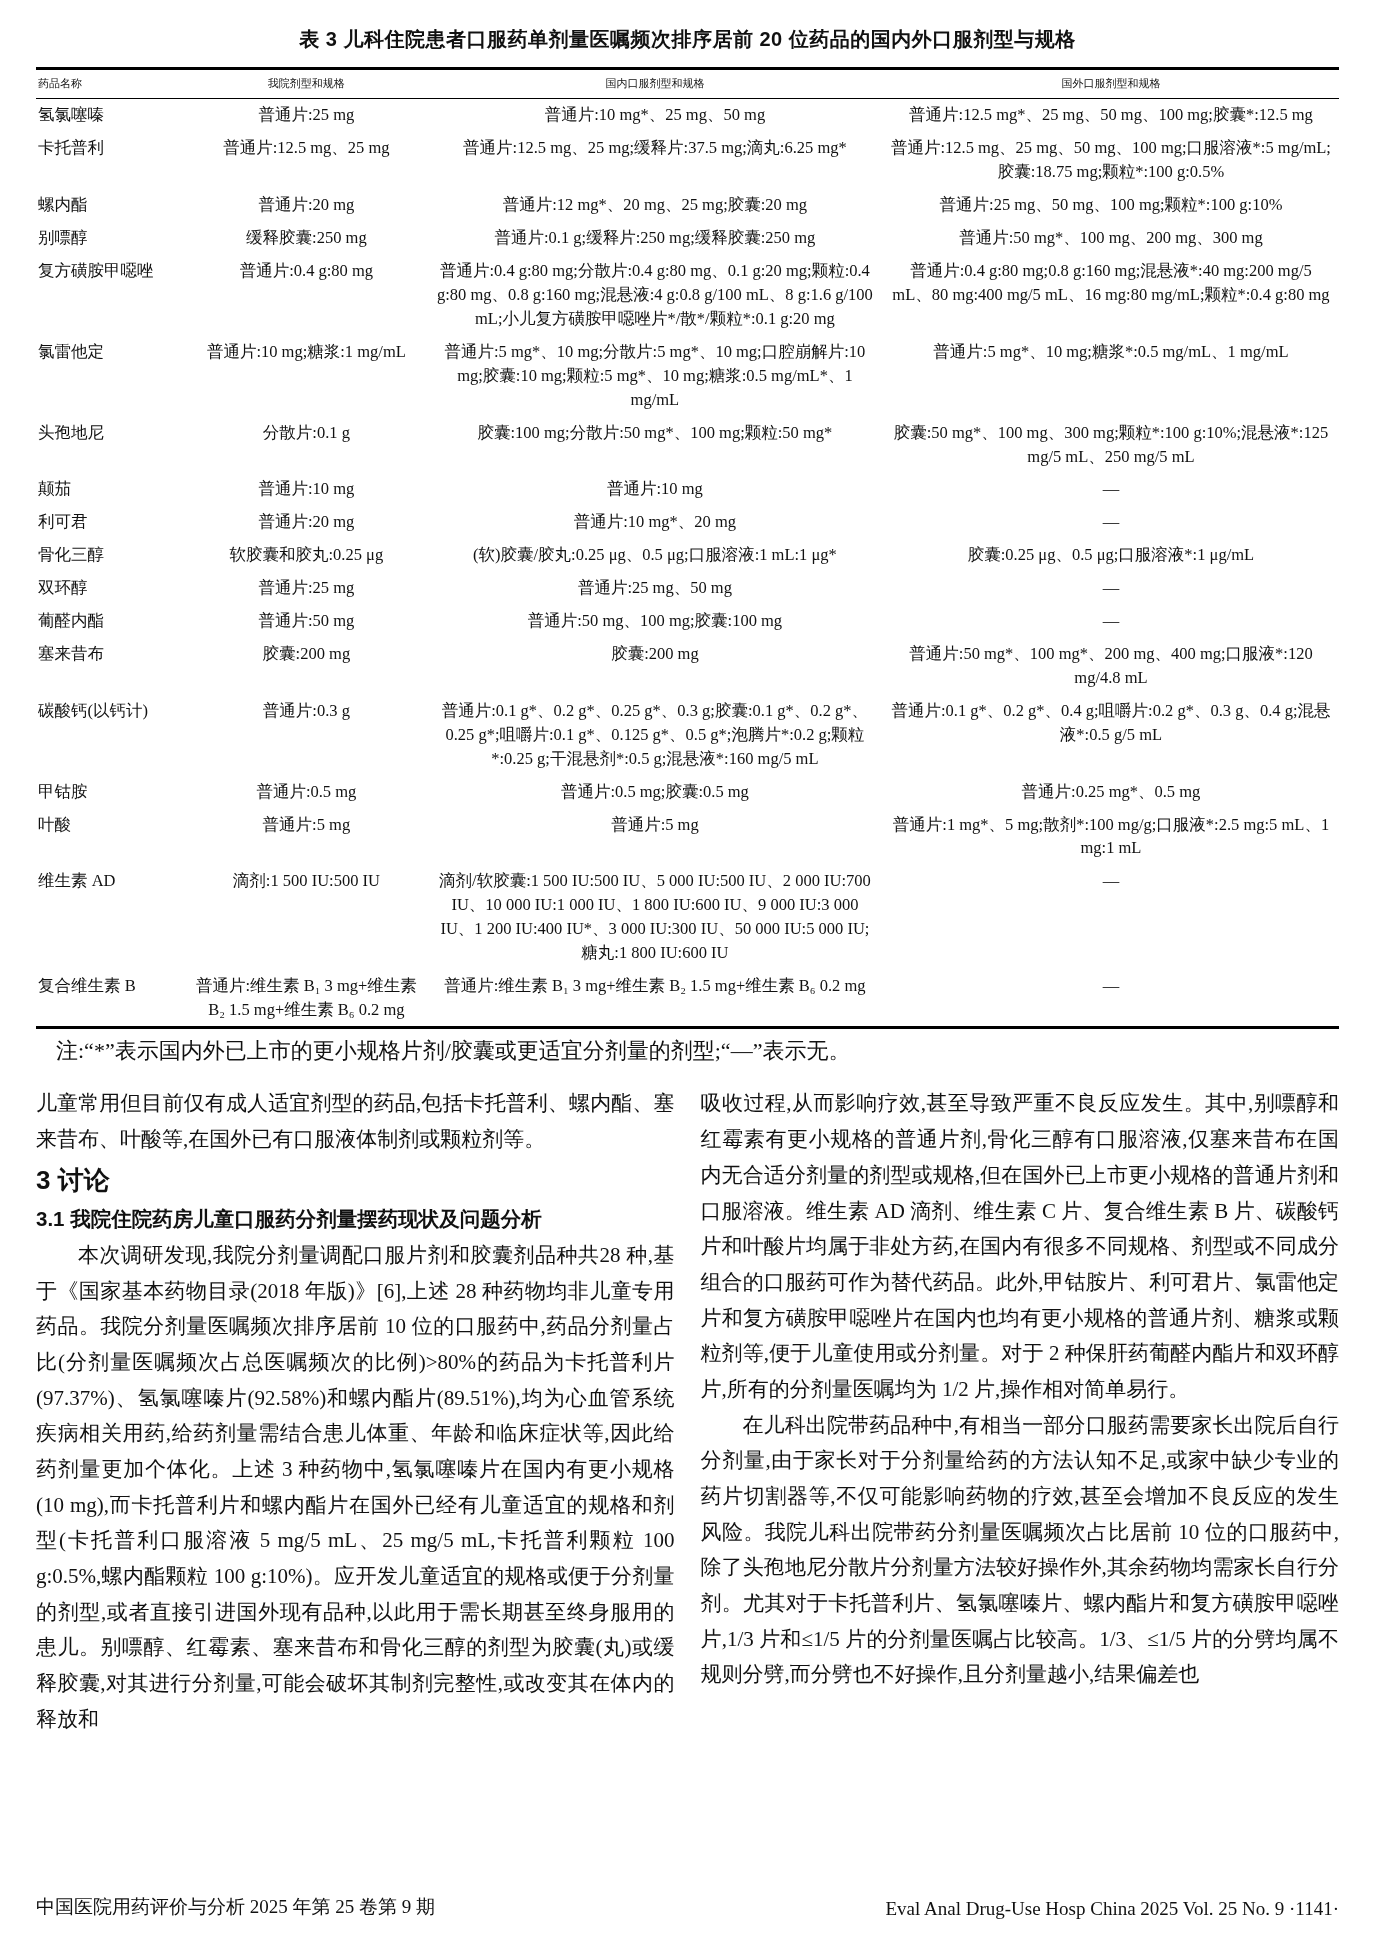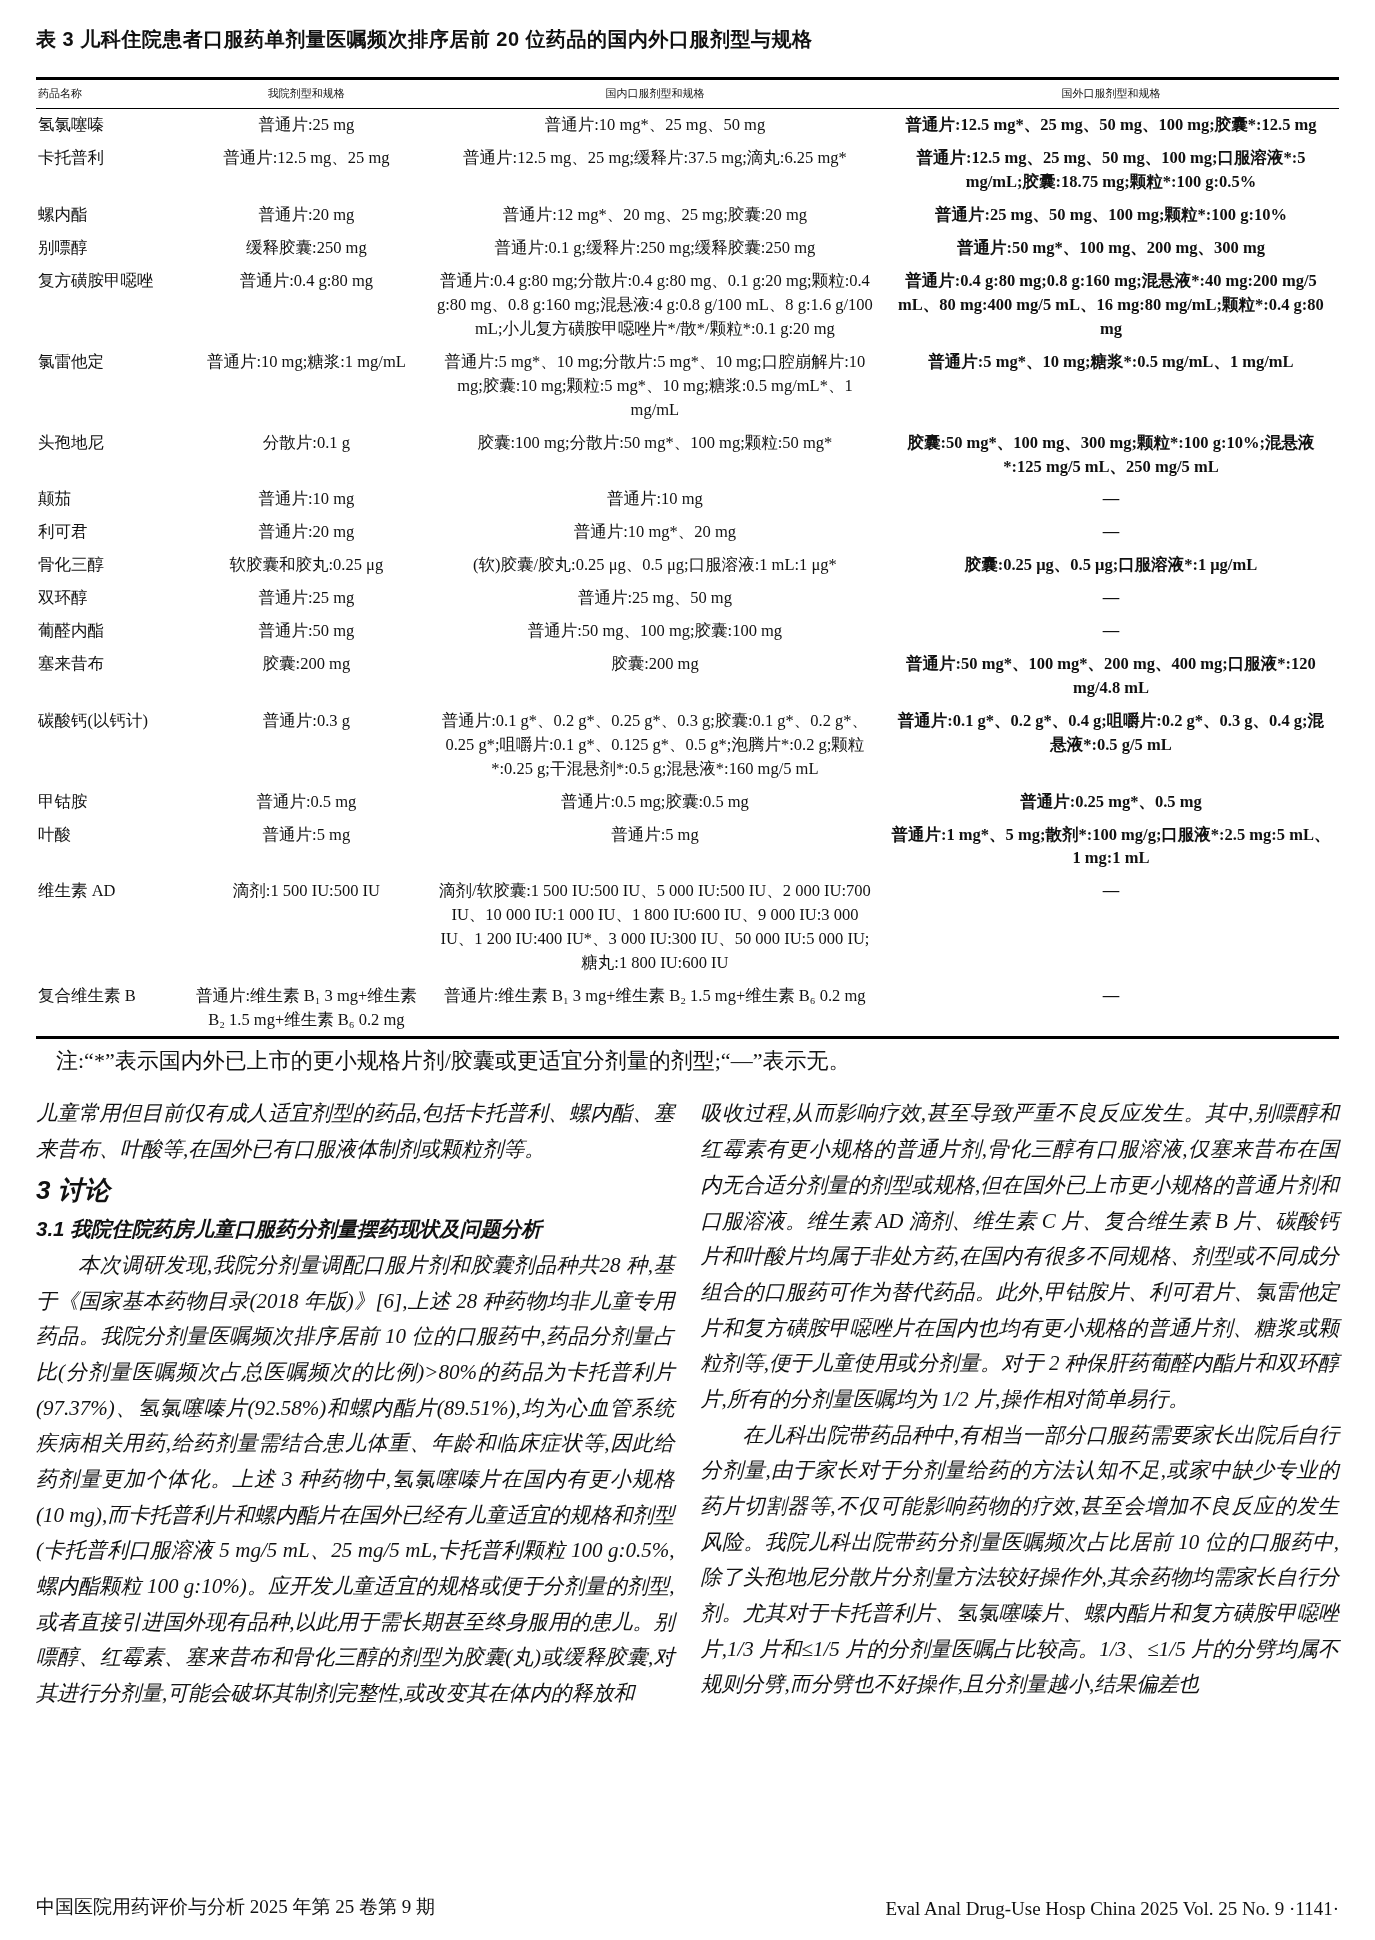--- a/index.html
+++ b/index.html
@@ -4,48 +4,48 @@
 <style>
   html,body{margin:0;padding:0;background:#fff;}
   body{
     width:1375px;height:1940px;box-sizing:border-box;
     padding:24px 36px 20px 36px;
     color:#111;
     font-family:"Liberation Serif","DejaVu Serif",serif;
     display:flex;flex-direction:column;
   }
   .table-title{
-    text-align:left;font-family:"Liberation Sans","DejaVu Sans",sans-serif;
-    font-weight:bold;font-size:20px;margin:2px 0 24px 0;letter-spacing:.5px;
+    text-align:center;font-family:"Liberation Sans","DejaVu Sans",sans-serif;
+    font-weight:bold;font-size:20px;margin:2px 0 14px 0;letter-spacing:.5px;
   }
   table.drug-table{
     width:100%;border-collapse:collapse;
     border-top:3px solid #000;border-bottom:3px solid #000;
     font-size:16.5px;line-height:1.45;
   }
   table.drug-table th{
     border-bottom:1.5px solid #000;font-weight:normal;
     font-size:11px;padding:6px 6px;text-align:center;
   }
   table.drug-table th.col-name{text-align:left;padding-left:2px;}
   table.drug-table td{
     padding:4.5px 7px;text-align:center;vertical-align:top;
   }
   table.drug-table td.col-name{
     text-align:left;padding-left:2px;white-space:nowrap;
   }
   .col-name{width:11.5%;}
   .col-hosp{width:18.5%;}
   .col-dom{width:35%;}
-  .col-for{width:35%;font-weight:bold;}
+  .col-for{width:35%;}
   .table-note{
     font-size:22px;margin:7px 0 14px 0;padding-left:20px;
   }
   .body-columns{
-    display:flex;gap:26px;margin-top:6px;flex:1;font-style:italic;
+    display:flex;gap:26px;margin-top:6px;flex:1;
   }
   .text-col{flex:1;font-size:21px;line-height:1.7;text-align:justify;}
   .text-col p{margin:0;}
   .para-indent{text-indent:2em;}
   .section-heading{
     font-family:"Liberation Sans","DejaVu Sans",sans-serif;
     font-weight:bold;font-size:26px;margin:4px 0 6px 0;line-height:1.4;
   }
   .subsection-heading{
     font-family:"Liberation Sans","DejaVu Sans",sans-serif;

